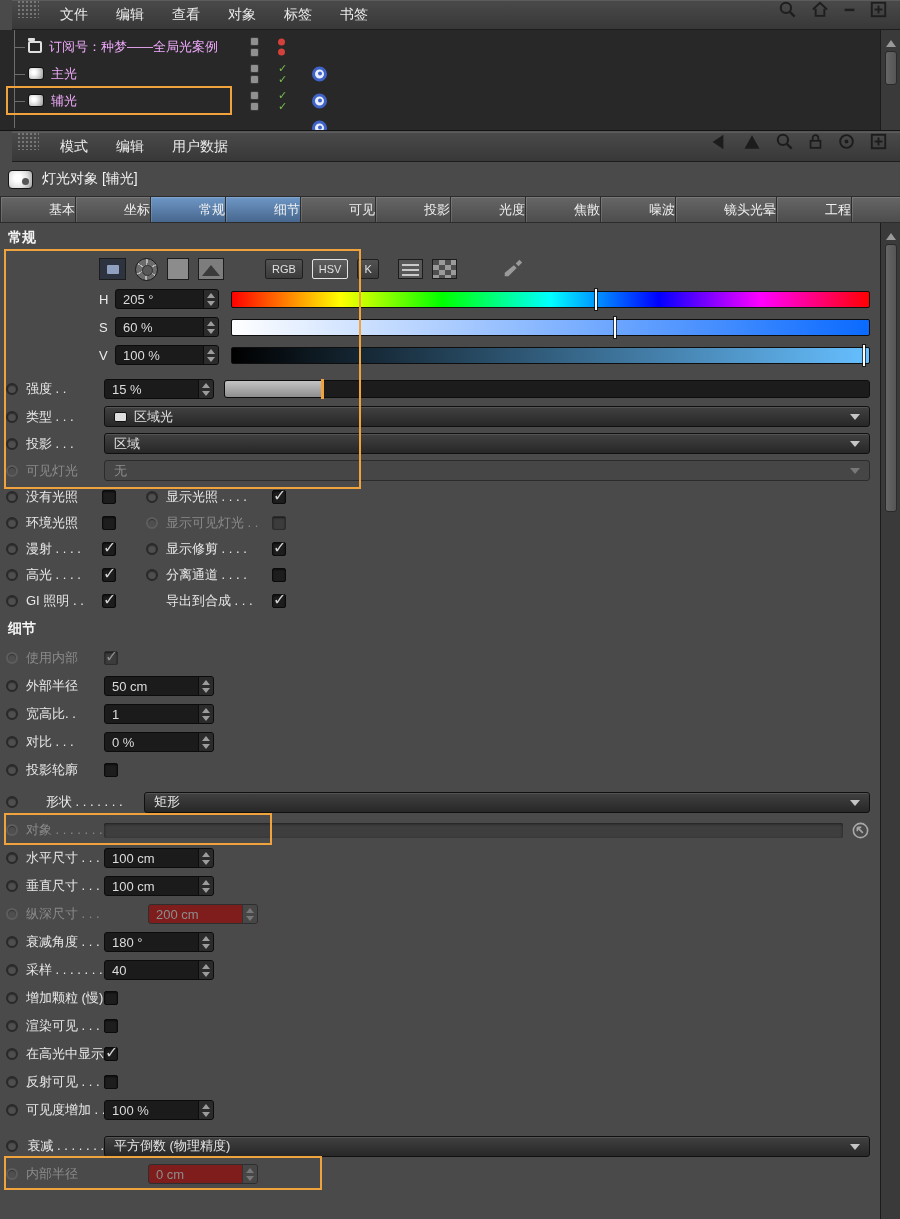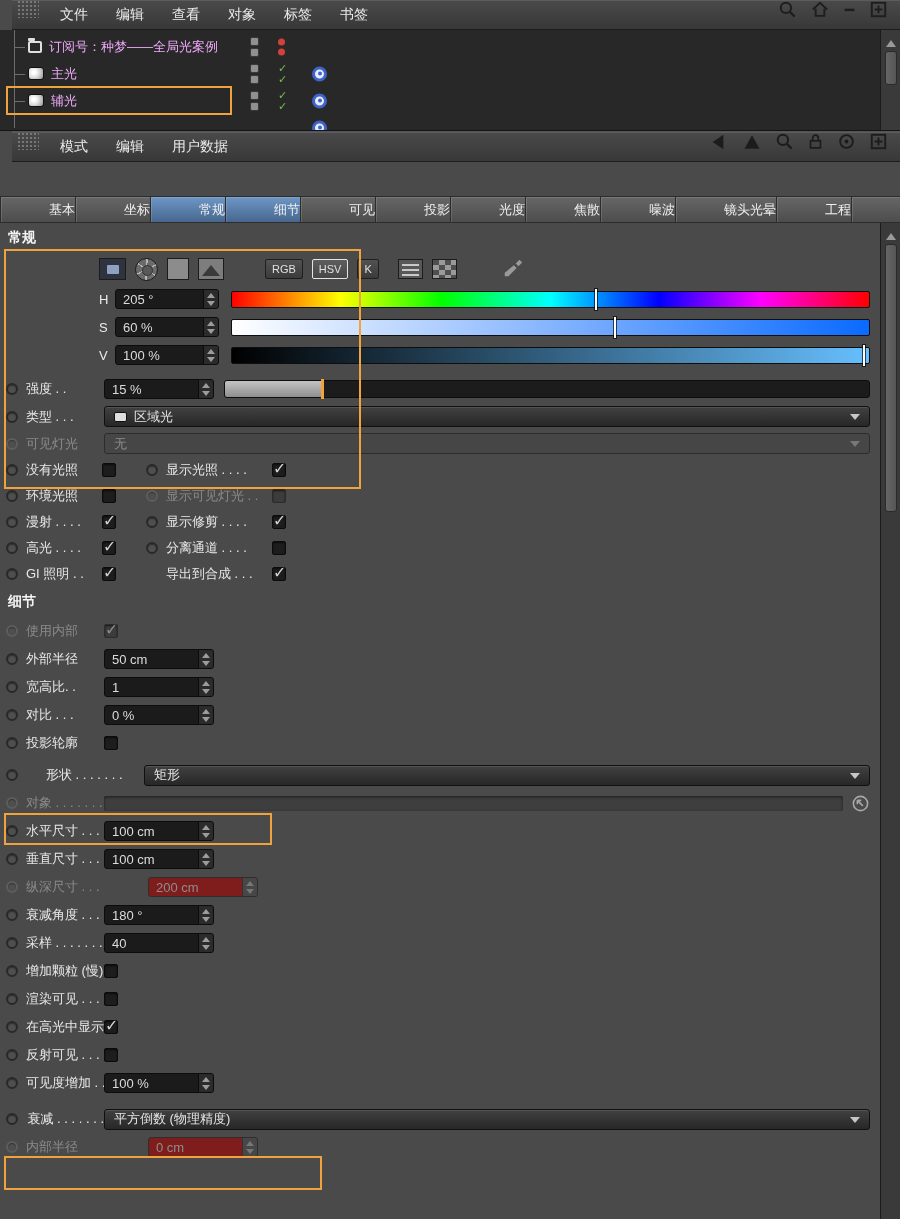--- a/index.html
+++ b/index.html
@@ -309,20 +309,24 @@
           <circle cx="12" cy="12" r="2.4" fill="#1c1c1c"></circle>
         </svg>
       <svg class="mi" width="19" height="19" viewBox="0 0 24 24">
           <rect x="3.5" y="3.5" width="17" height="17" fill="none" stroke="#1c1c1c" stroke-width="2.4"></rect>
           <line x1="12" y1="7" x2="12" y2="17" stroke="#1c1c1c" stroke-width="2.4"></line>
           <line x1="7" y1="12" x2="17" y2="12" stroke="#1c1c1c" stroke-width="2.4"></line>
         </svg>
     </div>
   </div>
 
+  <div id="title-row">
+    <span class="title-light-icon"></span>
+    <span id="object-title">灯光对象 [辅光]</span>
+  </div>
 
   <div id="tabs">
       <div class="tab" style="flex: 1 1 0%;">基本</div>
       <div class="tab" style="flex: 1 1 0%;">坐标</div>
       <div class="tab active" style="flex: 1 1 0%;">常规</div>
       <div class="tab active" style="flex: 1 1 0%;">细节</div>
       <div class="tab" style="flex: 1 1 0%;">可见</div>
       <div class="tab" style="flex: 1 1 0%;">投影</div>
       <div class="tab" style="flex: 1 1 0%;">光度</div>
       <div class="tab" style="flex: 1 1 0%;">焦散</div>
@@ -415,20 +419,28 @@
     <div class="prow h27">
       <span class="anim-dot"></span>
       <span class="plabel dlab">类型 . . .</span>
       <span class="dropdown">
         <i class="area-icon"></i>
         <span class="ddval">区域光</span>
         <i class="chev"></i>
       </span>
     </div>
 
+    <div class="prow h27">
+      <span class="anim-dot"></span>
+      <span class="plabel dlab">投影 . . .</span>
+      <span class="dropdown">
+        <span class="ddval">区域</span>
+        <i class="chev"></i>
+      </span>
+    </div>
 
     <div class="prow h27">
       <span class="anim-dot disabled"></span>
       <span class="plabel dlab disabled">可见灯光</span>
       <span class="dropdown disabled">
         <span class="ddval">无</span>
         <i class="chev"></i>
       </span>
     </div>
 

